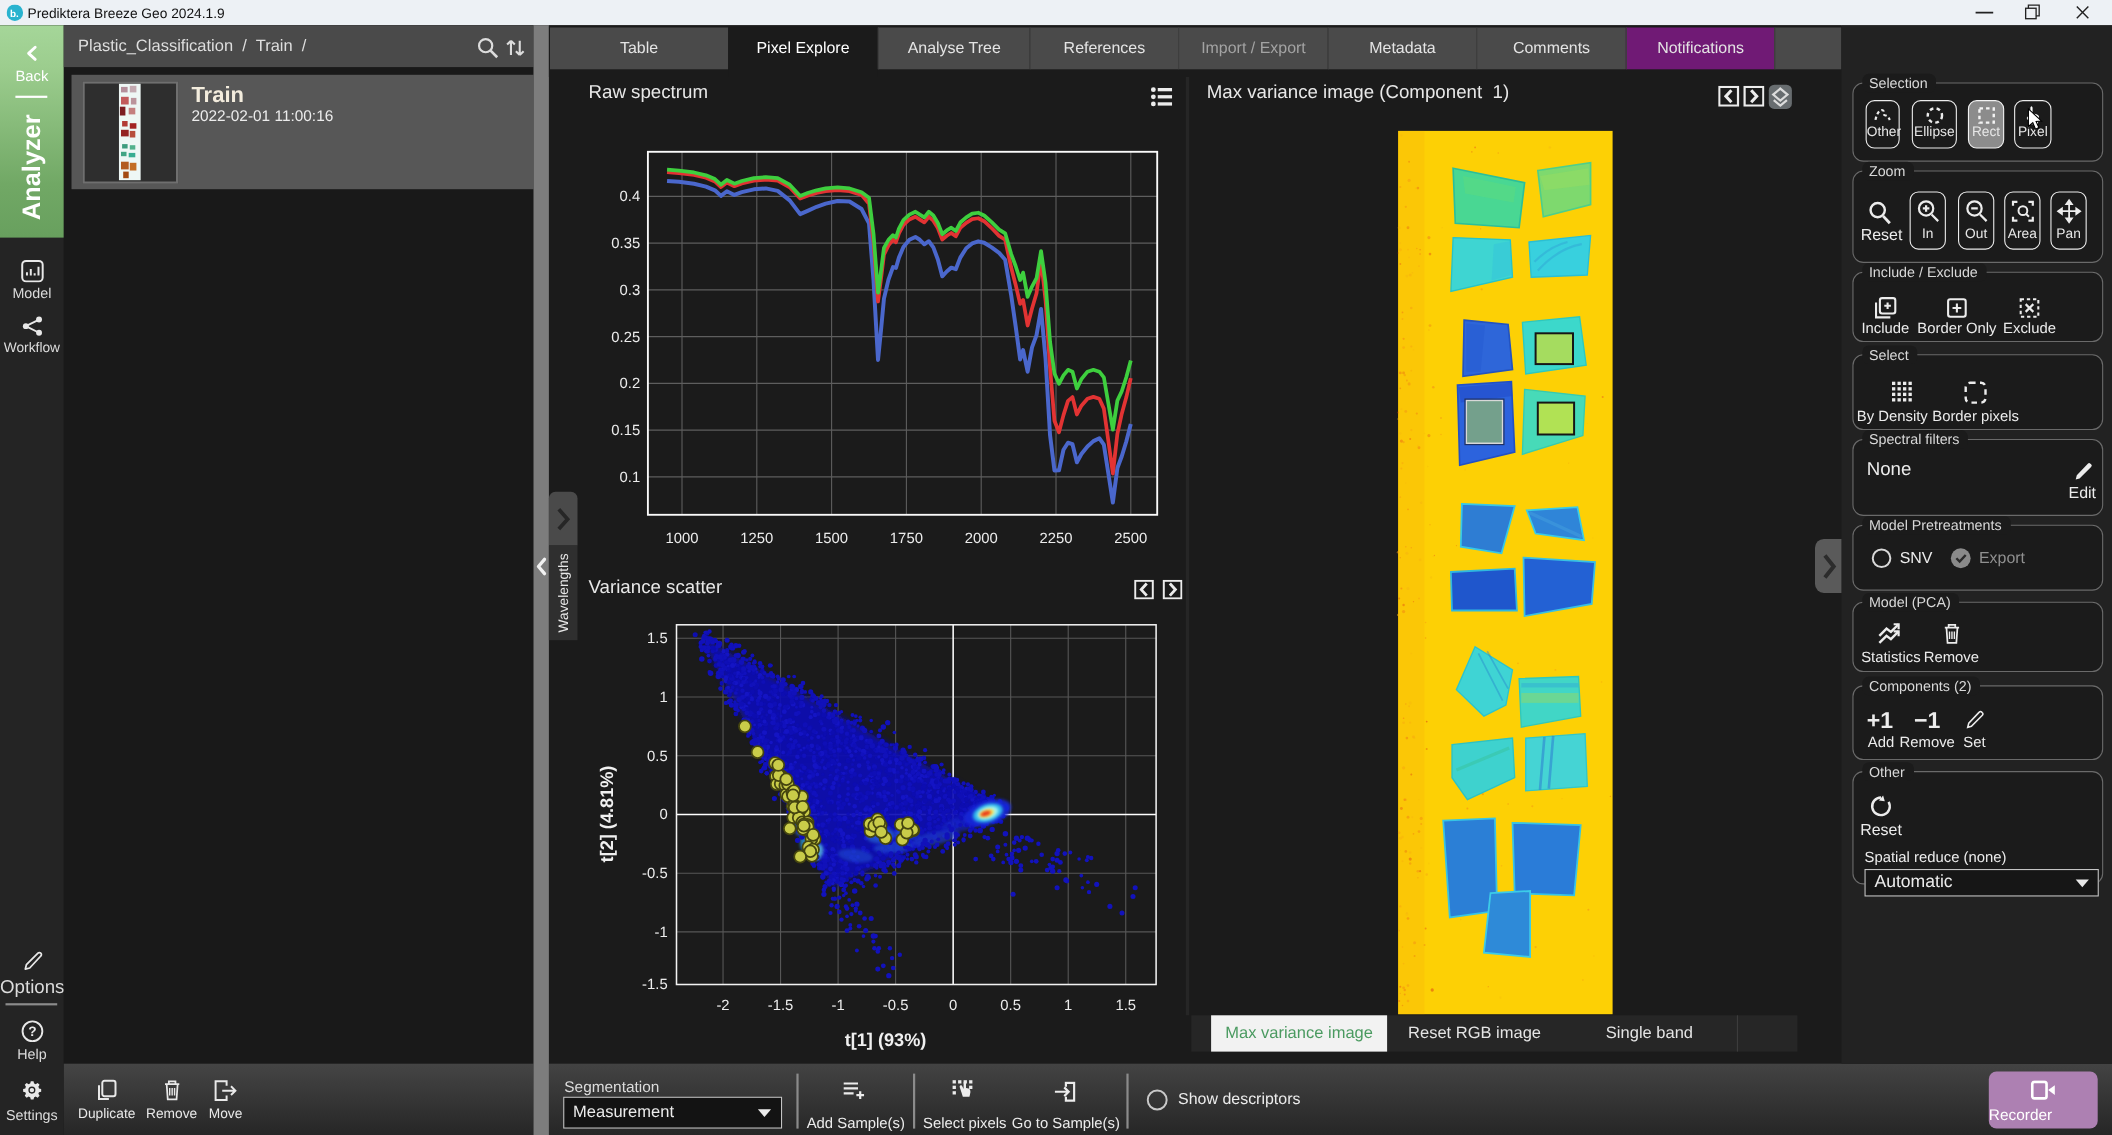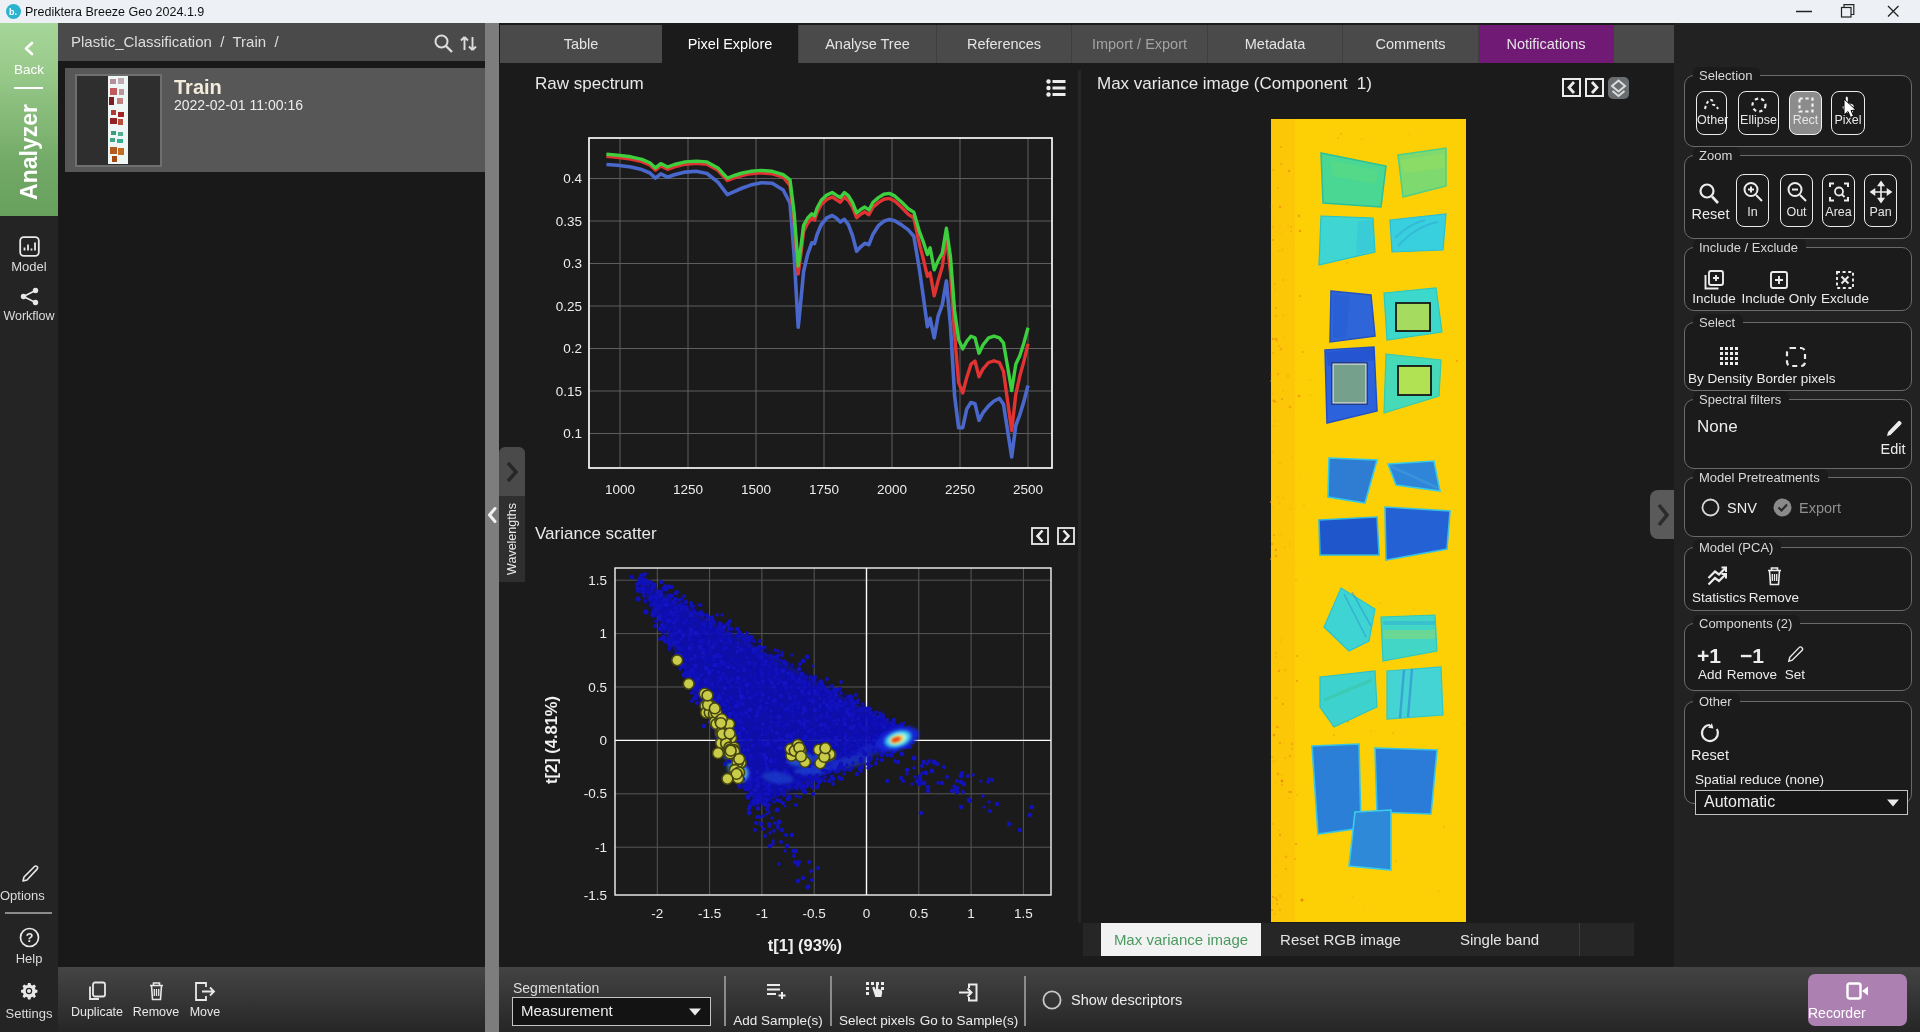--- a/index.html
+++ b/index.html
@@ -44,21 +44,21 @@
   <circle cx="4.5" cy="10.5" r="2.7" fill="#e8e8e8"></circle>
     <circle cx="16.5" cy="4.5" r="2.7" fill="#e8e8e8"></circle>
     <circle cx="16.5" cy="16.5" r="2.7" fill="#e8e8e8"></circle>
   <path d="M4.5 10.5 L16.5 4.5 M4.5 10.5 L16.5 16.5" stroke="#e8e8e8" stroke-width="1.7"></path>
 </svg>
 <div class="abs" style="left:0;top:309px;width:58px;text-align:center;color:#dcdcdc;font-size:12.5px;">Workflow</div>
 
 <svg class="abs" style="left:20px;top:864px" width="19" height="20" viewBox="0 0 19 20">
   <path d="M3 17 l1 -4 L14.5 2.5 a1.8 1.8 0 0 1 2.6 0 l0 0 a1.8 1.8 0 0 1 0 2.6 L7 16 z" fill="none" stroke="#e8e8e8" stroke-width="1.6" stroke-linejoin="round"></path>
 </svg>
-<div class="abs" style="left:0;top:888px;width:58px;text-align:left;color:#dcdcdc;font-size:13px;">Options</div>
+<div class="abs" style="left:0;top:888px;width:58px;text-align:center;color:#dcdcdc;font-size:17px;">Options</div>
 <div class="abs" style="left:5px;top:912px;width:47px;height:1.5px;background:#8b8b8b;"></div>
 <svg class="abs" style="left:19px;top:927px" width="21" height="21" viewBox="0 0 21 21">
   <circle cx="10.5" cy="10.5" r="9" fill="none" stroke="#e8e8e8" stroke-width="1.7"></circle>
   <text x="10.5" y="15" font-size="12.5" font-weight="bold" fill="#e8e8e8" text-anchor="middle">?</text>
 </svg>
 <div class="abs" style="left:0;top:951px;width:58px;text-align:center;color:#dcdcdc;font-size:13px;">Help</div>
 <svg class="abs" style="left:18px;top:980px" width="22" height="22" viewBox="0 0 24 24">
   <path fill="#e8e8e8" d="M12 8.5a3.5 3.5 0 1 0 0 7 3.5 3.5 0 0 0 0-7zm9.2 5.1l-2.2.6a7.6 7.6 0 0 1-.6 1.5l1.2 2-1.9 1.9-2-1.2c-.5.3-1 .5-1.5.6l-.6 2.2h-2.7l-.6-2.2c-.5-.1-1-.3-1.5-.6l-2 1.2-1.9-1.9 1.2-2a7.6 7.6 0 0 1-.6-1.5l-2.2-.6v-2.7l2.2-.6c.1-.5.3-1 .6-1.5l-1.2-2 1.9-1.9 2 1.2c.5-.3 1-.5 1.5-.6l.6-2.2h2.7l.6 2.2c.5.1 1 .3 1.5.6l2-1.2 1.9 1.9-1.2 2c.3.5.5 1 .6 1.5l2.2.6zM12 9.8a2.2 2.2 0 1 1 0 4.4 2.2 2.2 0 0 1 0-4.4z"></path>
 </svg>
 <div class="abs" style="left:0;top:1006px;width:58px;text-align:center;color:#dcdcdc;font-size:13px;">Settings</div>
@@ -226,21 +226,21 @@
   </div>
 <svg class="abs" style="left:1703px;top:269px" width="22" height="22" viewBox="0 0 22 22">
   <rect x="6" y="2" width="14" height="14" rx="2" stroke="#ececec" stroke-width="1.9" fill="none"></rect>
   <path d="M2.5 6 v13.5 h13 M13 12 v-6 M10 9 h6" stroke="#ececec" stroke-width="1.9" fill="none"></path>
 </svg>
 <div class="iconlab" style="left:1684px;top:291px;width:60px;">Include</div>
 <svg class="abs" style="left:1768px;top:269px" width="22" height="22" viewBox="0 0 22 22">
   <rect x="3" y="3" width="16" height="16" rx="2" stroke="#ececec" stroke-width="1.9" fill="none"></rect>
   <path d="M11 7 v8 M7 11 h8" stroke="#ececec" stroke-width="1.9"></path>
 </svg>
-<div class="iconlab" style="left:1735px;top:291px;width:88px;">Include Only</div>
+<div class="iconlab" style="left:1735px;top:291px;width:88px;">Border Only</div>
 <svg class="abs" style="left:1834px;top:269px" width="22" height="22" viewBox="0 0 22 22">
   <rect x="3" y="3" width="16" height="16" stroke="#ececec" stroke-width="1.9" fill="none" stroke-dasharray="3 2.6"></rect>
   <path d="M7.5 7.5 l7 7 M14.5 7.5 l-7 7" stroke="#ececec" stroke-width="2"></path>
 </svg>
 <div class="iconlab" style="left:1815px;top:291px;width:60px;">Exclude</div>
 
 <div class="fs" style="top:322px;height:69px;">
     <span class="lg">Select</span>
   </div>
 <svg class="abs" style="left:1718px;top:345px" width="24" height="24" viewBox="0 0 24 24">

